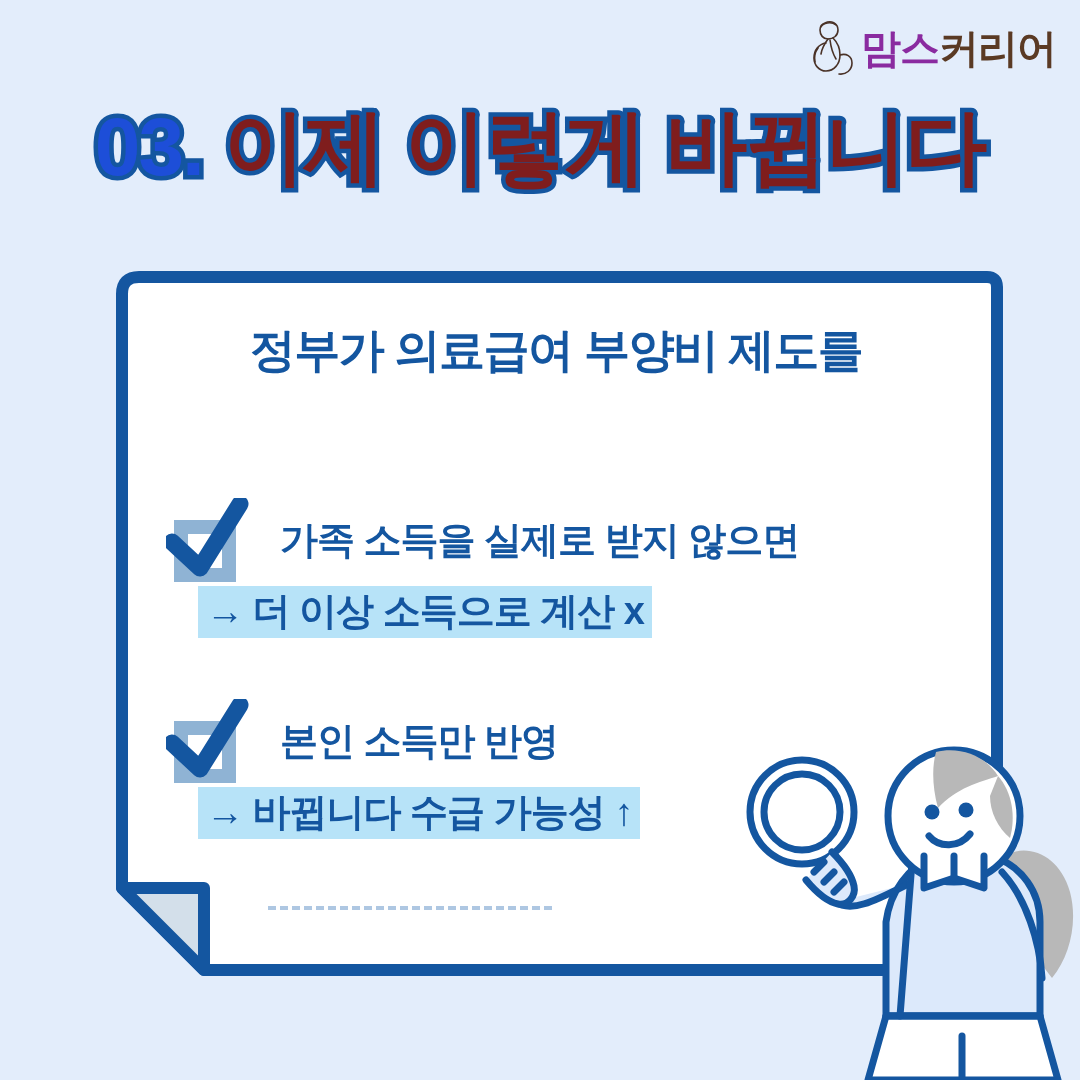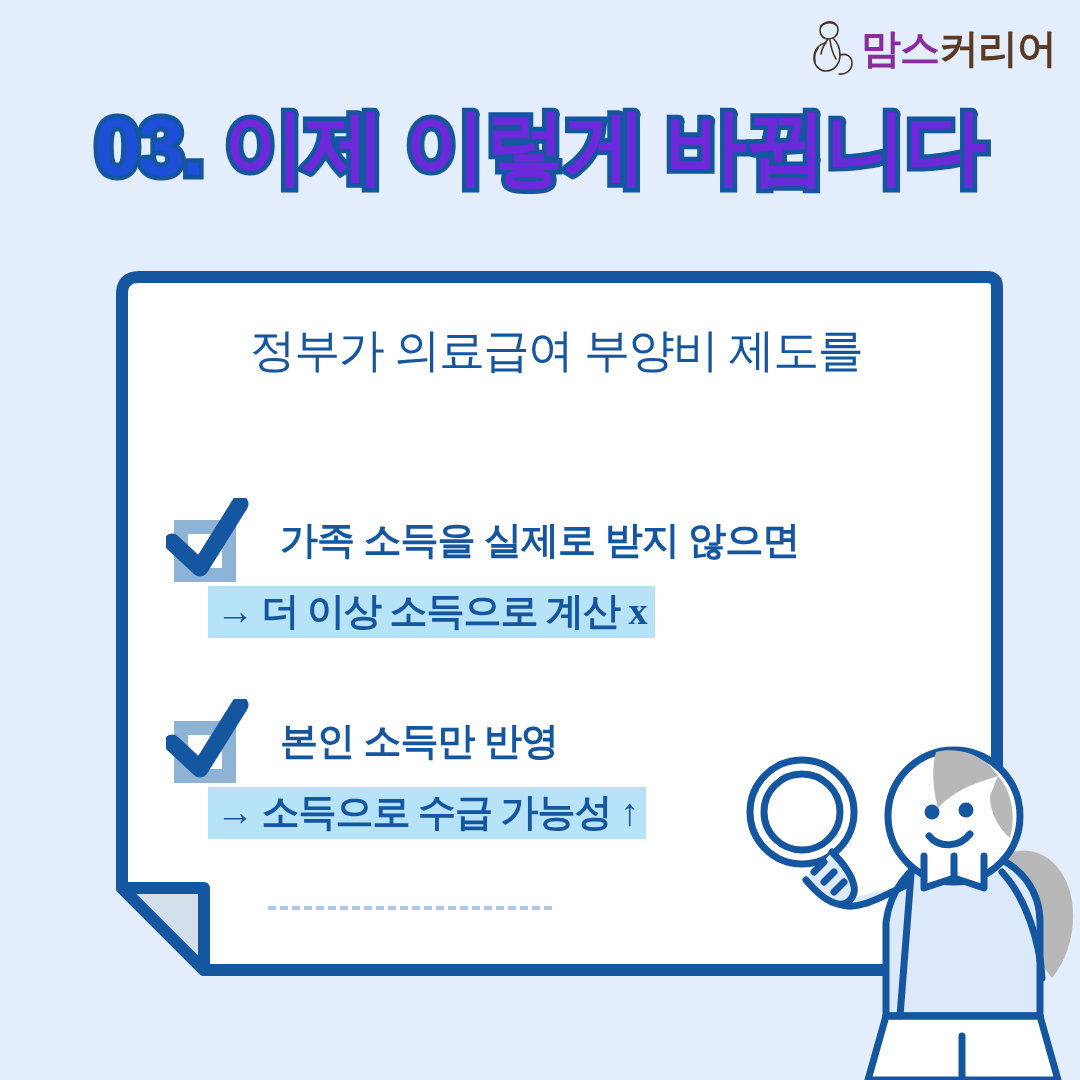--- a/index.html
+++ b/index.html
@@ -52,21 +52,21 @@
     letter-spacing: -2px;
     white-space: nowrap;
     line-height: 1.05;
   }
   #title .num {
     color: #1d4ed8;
     -webkit-text-stroke: 9px #1456a0;
     paint-order: stroke fill;
   }
   #title .rest {
-    color: #6d28d9;
+    color: #7f1d1d;
     -webkit-text-stroke: 9px #1456a0;
     paint-order: stroke fill;
   }
 
   
   #card {
     position: absolute;
     left: 108px;
     top: 270px;
     width: 896px;
@@ -86,21 +86,21 @@
 
   
   .heading {
     position: absolute;
     left: 0;
     top: 48px;
     width: 896px;
     text-align: center;
     color: #1456a0;
     font-size: 46px;
-    font-weight: normal;
+    font-weight: bold;
     letter-spacing: -1.5px;
     line-height: 1.42;
     white-space: nowrap;
   }
   .heading .rule-line {
     position: relative;
     display: inline-block;
   }
   .heading .rule-line::after {
     content: "";
@@ -152,25 +152,24 @@
     position: absolute;
     left: -14px;
     right: -14px;
     bottom: 2px;
     border-bottom: 4px dashed #aec7e2;
     z-index: -1;
   }
 
   .bullet-line2 {
     position: relative;
-    margin-left: 42px;
+    margin-left: 32px;
     margin-top: 24px;
     white-space: nowrap;
     line-height: 1;
-    font-family: Liberation Serif, serif;
   }
   .bullet-line2 .hl {
     display: inline-block;
     background: #b7e3f8;
     color: #1456a0;
     font-size: 38px;
     font-weight: bold;
     letter-spacing: -1px;
     padding: 6px 8px 8px 8px;
   }
@@ -261,21 +260,21 @@
           <svg width="86" height="90" viewBox="0 0 86 90">
             <rect x="8" y="22" width="62" height="62" fill="#8fb3d4"></rect>
             <rect x="22" y="36" width="34" height="34" fill="#ffffff"></rect>
             <path d="M6 44 L34 70 L74 6" fill="none" stroke="#1456a0" stroke-width="17" stroke-linecap="round" stroke-linejoin="round"></path>
           </svg>
         </div>
         <div class="bullet-line1">
           <span class="ruled">본인 소득만 반영</span>
         </div>
         <div class="bullet-line2">
-          <span class="hl">→ 소득으로 수급 가능성 ↑</span>
+          <span class="hl">→ 바뀝니다 수급 가능성 ↑</span>
         </div>
       </div>
 
       <div class="empty-rule"></div>
     </div>
   </div>
 
   <div id="illustration">
     <svg width="340" height="364" viewBox="0 0 340 364">
       <g stroke="#1456a0" stroke-width="7" stroke-linecap="round" stroke-linejoin="round" fill="none">

